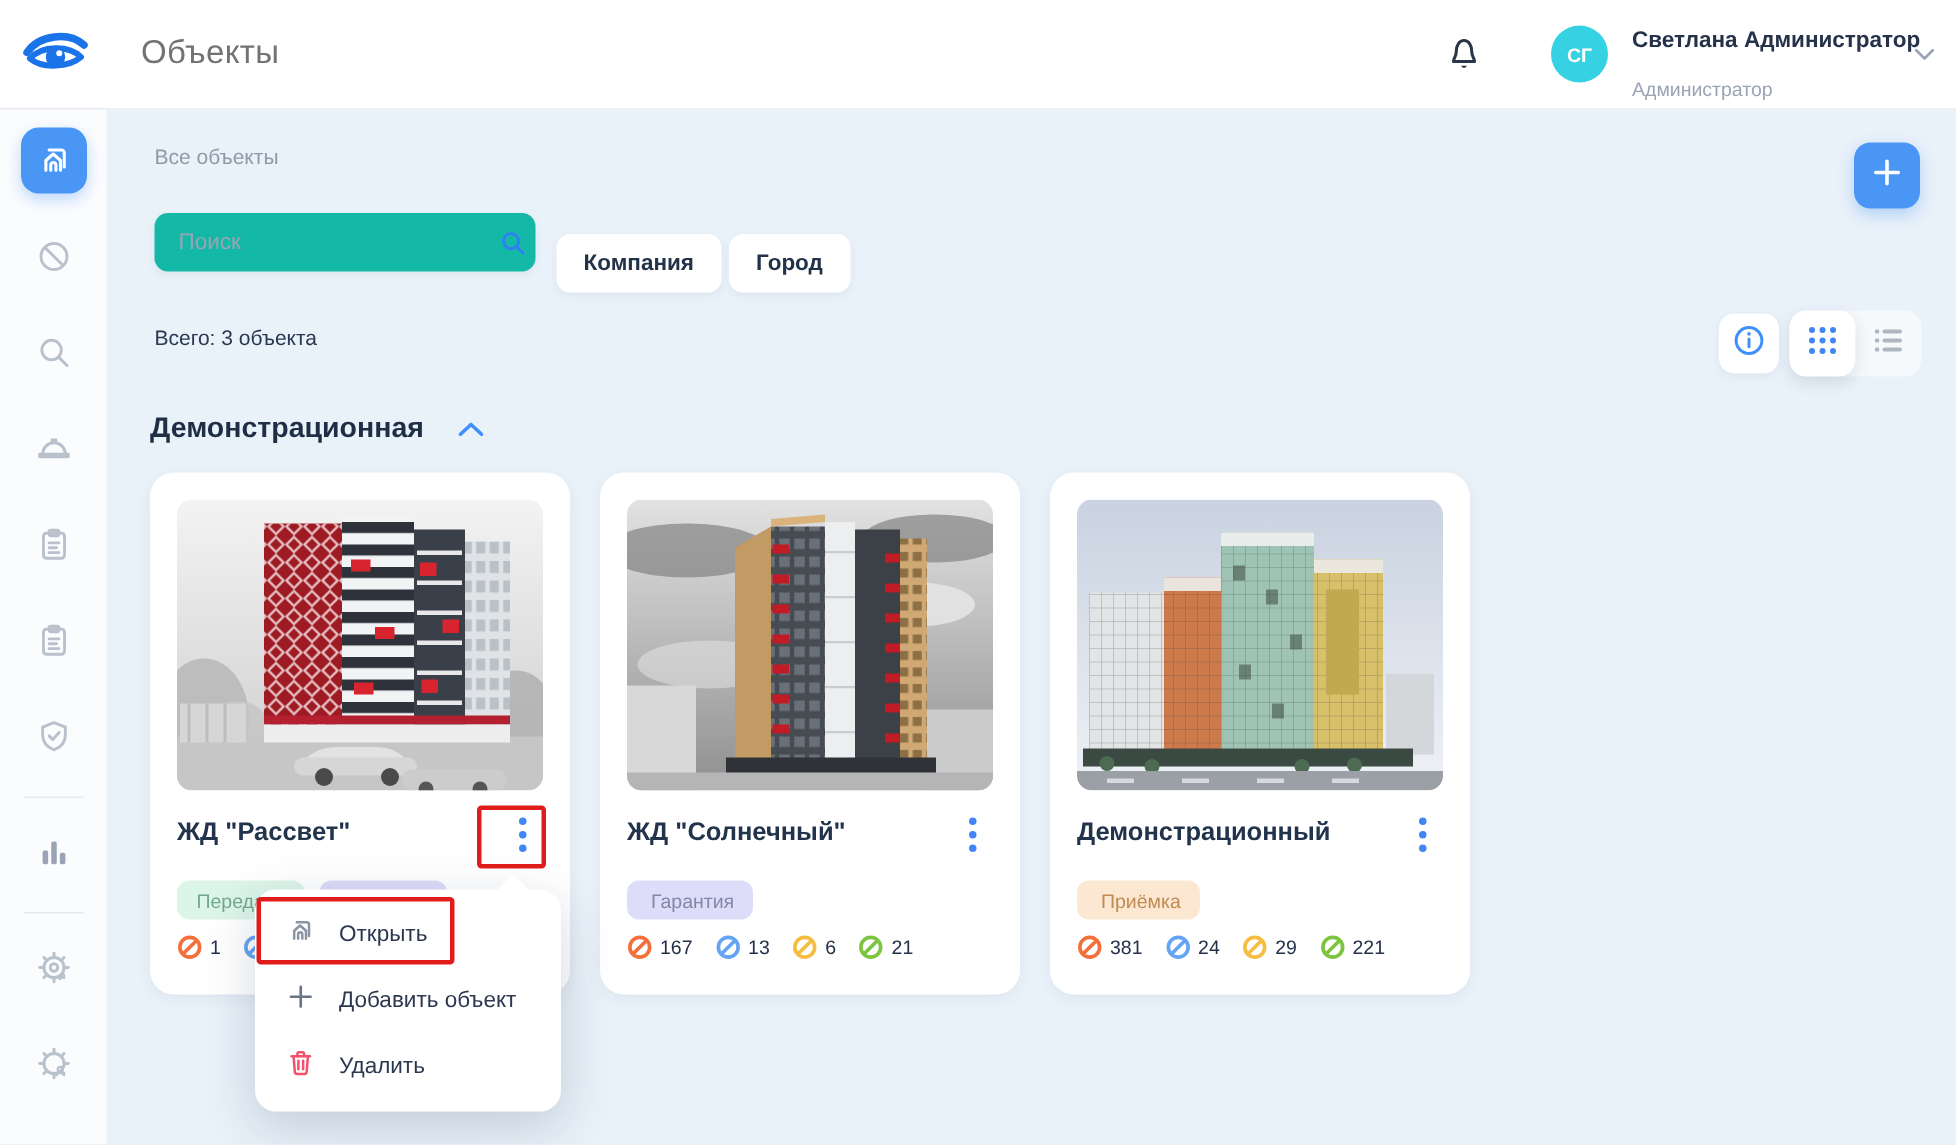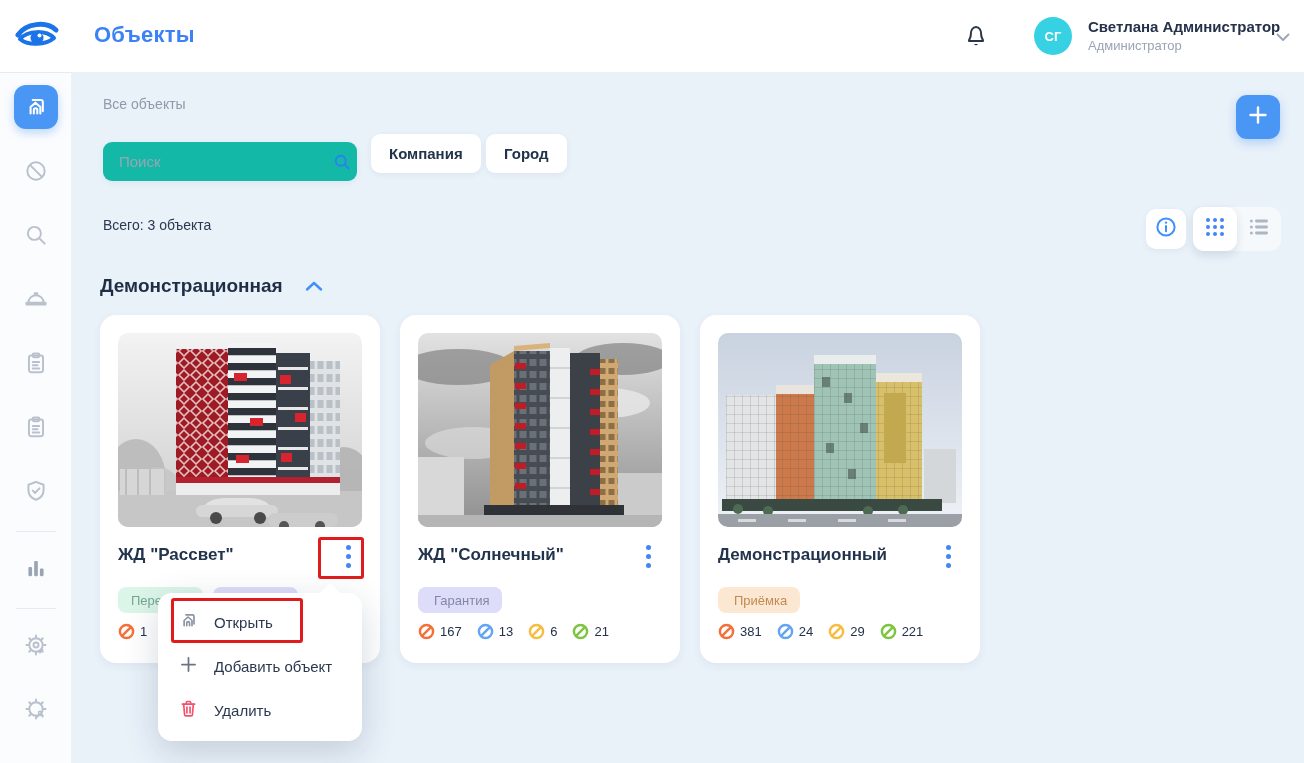--- a/index.html
+++ b/index.html
@@ -6,43 +6,43 @@
   html,body { width:1304px; height:763px; }
   body {
     font-family:"Liberation Sans", sans-serif;
     background:#e9f1f9;
     position:relative; overflow:hidden;
     color:#24324a;
   }
   
   .header { position:absolute; left:0; top:0; width:1304px; height:72px; background:#ffffff; z-index:20; display:flex; align-items:center; }
   .logo { position:absolute; left:12px; top:14px; width:50px; height:44px; display:flex; align-items:center; justify-content:center; cursor:pointer; }
-  .page-title { position:absolute; left:94px; top:22px; font-size:22px; font-weight:700; color:#3b82f6; letter-spacing:.2px; }
+  .page-title { position:absolute; left:94px; top:22px; font-size:22px; font-weight:400; color:#737373; letter-spacing:.2px; }
   .bell-btn { position:absolute; left:960px; top:20px; width:32px; height:32px; display:flex; align-items:center; justify-content:center; cursor:pointer; }
   .avatar { position:absolute; left:1034px; top:17px; width:38px; height:38px; border-radius:50%; background:#36d1e3; color:#fff; font-size:13px; font-weight:700; display:flex; align-items:center; justify-content:center; }
   .user-block { position:absolute; left:1088px; top:18px; width:180px; }
   .user-name { font-size:15px; font-weight:600; color:#25324a; white-space:nowrap; }
-  .user-role { font-size:13px; color:#9aa4b4; margin-top:3px; }
+  .user-role { font-size:13px; color:#9aa4b4; margin-top:17px; }
   .user-caret { position:absolute; left:1276px; top:28px; color:#9aa4b4; }
   
   .sidebar { position:absolute; left:0; top:72px; width:72px; height:691px; background:#fbfcfe; border-top:1px solid #e7ebf0; border-right:1px solid #eef1f5; z-index:15; }
   .side-item { width:72px; height:64px; display:flex; align-items:center; justify-content:center; cursor:pointer; }
   .side-item svg { width:26px; height:26px; }
   .side-active { width:44px; height:44px; background:#4a96f5; border-radius:12px; display:flex; align-items:center; justify-content:center; box-shadow:0 4px 10px rgba(74,150,245,.35); }
   .side-divider { width:40px; height:1px; background:#e7ebf0; margin:6px auto; }
   .gray-ic { stroke:#b9c1cd; fill:none; stroke-width:1.8; stroke-linecap:round; stroke-linejoin:round; }
   
   .content { position:absolute; left:72px; top:72px; width:1232px; height:691px; }
   .breadcrumb { position:absolute; left:31px; top:24px; font-size:14px; color:#909aa9; }
   .add-btn { position:absolute; left:1164px; top:23px; width:44px; height:44px; border-radius:11px; background:#4a96f5; display:flex; align-items:center; justify-content:center; cursor:pointer; box-shadow:0 4px 10px rgba(74,150,245,.35); }
   .search-box { position:absolute; left:31px; top:70px; width:254px; height:39px; background:#14b8a6; border-radius:9px; box-shadow:0 2px 6px rgba(50,70,100,.06); display:flex; align-items:center; }
   .search-box input { flex:1; border:none; outline:none; background:transparent; font-family:inherit; font-size:15px; color:#2a3850; padding:0 8px 0 16px; }
   .search-box input::placeholder { color:#9aa4b4; }
   .search-ic { width:38px; display:flex; align-items:center; justify-content:center; cursor:pointer; }
-  .chip { position:absolute; top:62px; height:39px; background:#fff; border-radius:9px; box-shadow:0 2px 6px rgba(50,70,100,.06); display:flex; align-items:center; justify-content:center; font-size:15px; font-weight:600; color:#223349; cursor:pointer; padding:11px 18px; }
+  .chip { position:absolute; top:84px; height:39px; background:#fff; border-radius:9px; box-shadow:0 2px 6px rgba(50,70,100,.06); display:flex; align-items:center; justify-content:center; font-size:15px; font-weight:600; color:#223349; cursor:pointer; padding:11px 18px; }
   .chip-company { left:299px; }
   .chip-city { left:414px; }
   .summary { position:absolute; left:31px; top:145px; font-size:14px; color:#2a3850; }
   .info-btn { position:absolute; left:1074px; top:137px; width:40px; height:40px; background:#fff; border-radius:10px; display:flex; align-items:center; justify-content:center; cursor:pointer; box-shadow:0 2px 6px rgba(50,70,100,.06); }
   .view-toggle { position:absolute; left:1121px; top:135px; width:88px; height:44px; background:rgba(255,255,255,.55); border-radius:11px; display:flex; }
   .vt-btn { width:44px; height:44px; border-radius:11px; display:flex; align-items:center; justify-content:center; cursor:pointer; }
   .vt-active { background:#fff; box-shadow:0 4px 10px rgba(50,70,100,.14); }
   .section-head { position:absolute; left:28px; top:203px; display:flex; align-items:center; gap:22px; }
   .section-title { font-size:19px; font-weight:700; color:#1f2e45; }
   .section-caret { cursor:pointer; display:flex; }
@@ -56,21 +56,21 @@
   .badges { position:absolute; left:18px; top:272px; display:flex; gap:10px; }
   .badge { height:26px; display:flex; align-items:center; padding:0 13px; border-radius:8px; font-size:13px; white-space:nowrap; }
   .badge-green { background:#dcf5e9; color:#74a88c; }
   .badge-purple { background:#dddcf9; color:#8287a9;padding-left:16px; }
   .badge-peach { background:#fce8d2; color:#c08a52;padding-left:16px; }
   .stats { position:absolute; left:18px; top:308px; display:flex; gap:15px; align-items:center; }
   .stat { display:flex; align-items:center; gap:5px; font-size:13px; color:#25324a; }
   .stat svg { width:17px; height:17px; }
   .st-o { stroke:#f4703a; } .st-b { stroke:#64a4f2; } .st-y { stroke:#f5bd41; } .st-g { stroke:#7dc540; }
   
-  .ctx-menu { position:absolute; left:158px; top:593px; width:204px; height:148px; background:#fff; border-radius:14px; box-shadow:0 10px 34px rgba(40,60,90,.20); z-index:50; padding:7px 0; }
+  .ctx-menu { position:absolute; left:170px; top:593px; width:204px; height:148px; background:#fff; border-radius:14px; box-shadow:0 10px 34px rgba(40,60,90,.20); z-index:50; padding:7px 0; }
   .ctx-notch { position:absolute; left:164px; top:-7px; width:16px; height:16px; background:#fff; transform:rotate(45deg); border-radius:3px; }
   .ctx-item { height:44px; display:flex; align-items:center; gap:15px; padding:0 20px; font-size:15px; color:#2b3850; cursor:pointer; }
   .ctx-item svg { width:21px; height:21px; flex:none; }
   .ctx-danger { color:#2b3850; }
   
   .anno { position:absolute; border:3px solid #e01b1b; border-radius:3px; z-index:60; pointer-events:none; }
   .anno-kebab { left:318px; top:537px; width:46px; height:42px; }
   .anno-open { left:171px; top:598px; width:132px; height:45px; }
 </style>
 </head>

